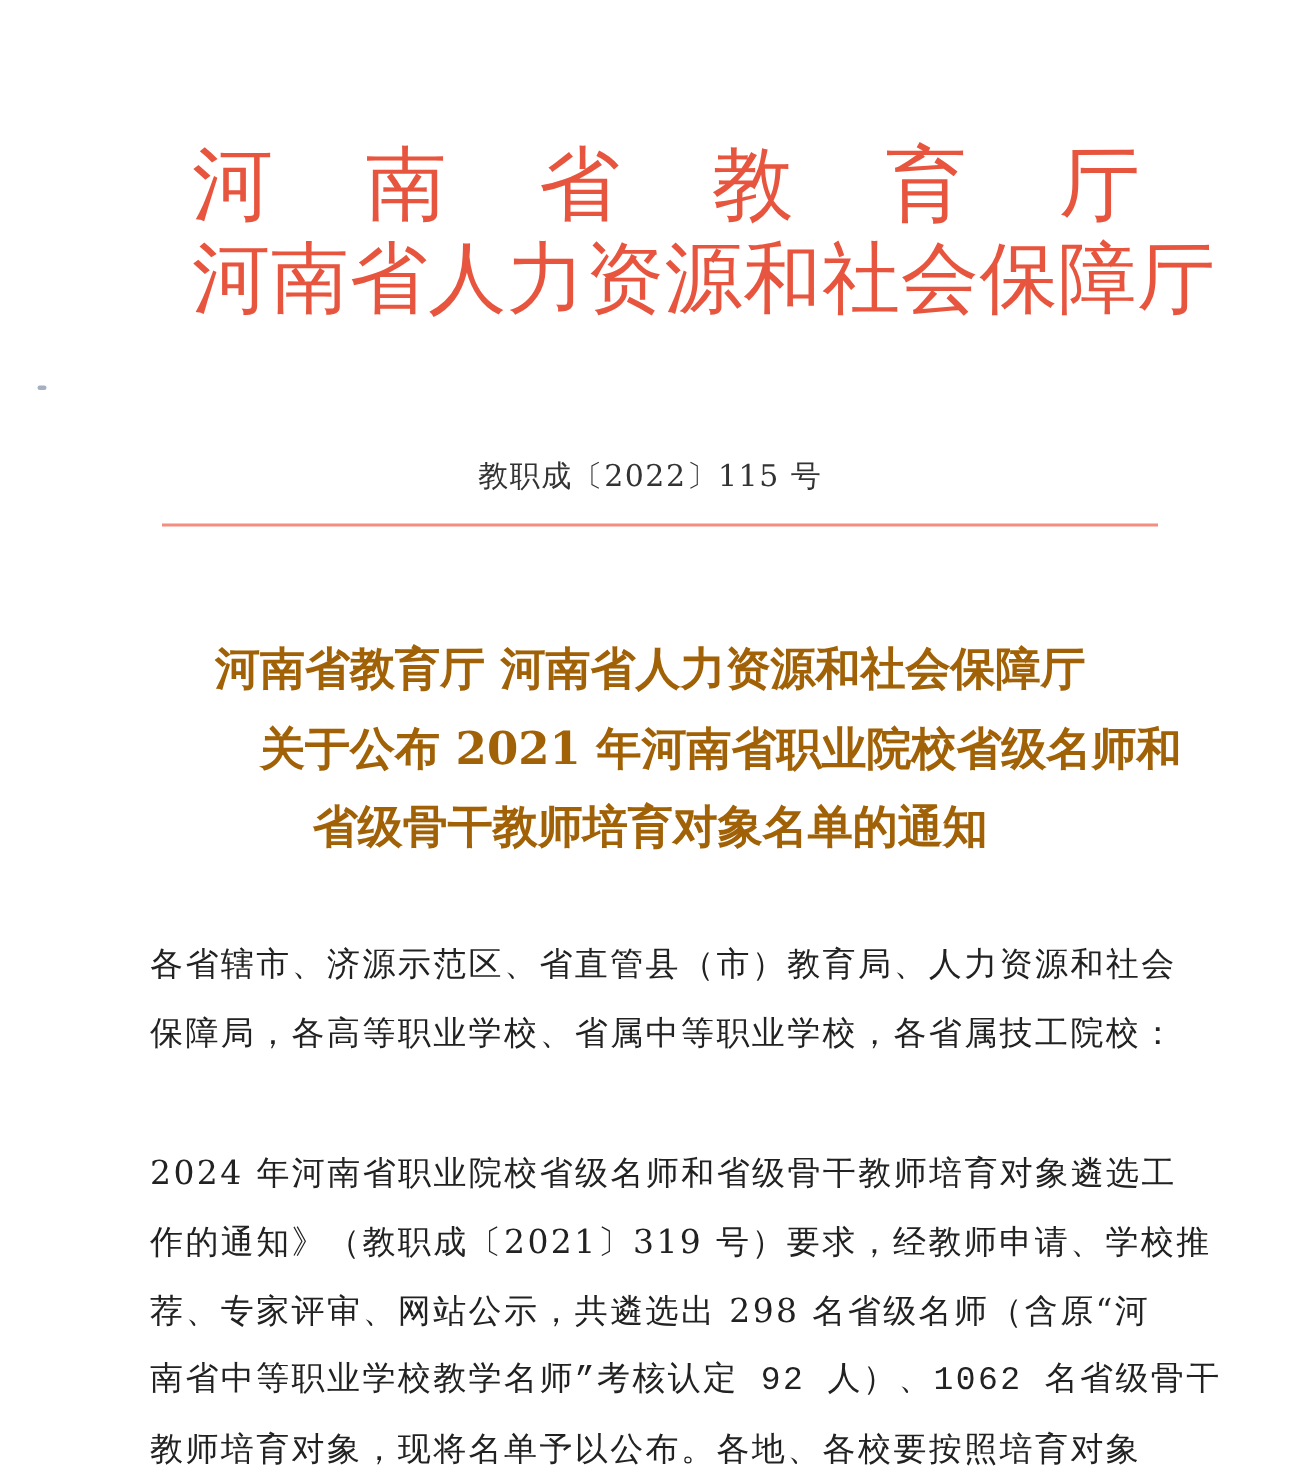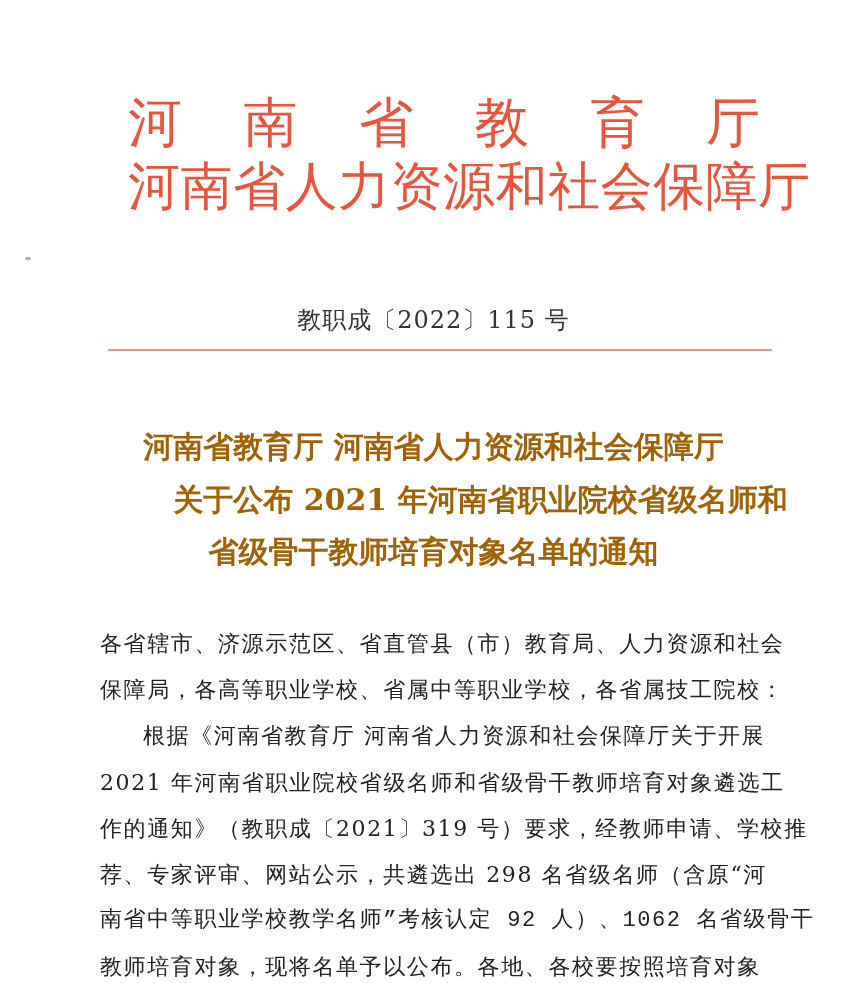--- a/index.html
+++ b/index.html
@@ -42,21 +42,21 @@
       display: flex;
       justify-content: space-between;
     }
     .header-line span { display: inline-block; }
     .doc-number {
       position: absolute;
       top: 304px;
       left: 0;
       width: 867px;
       text-align: center;
-      font-size: 24px;
+      font-size: 20px;
       color: #333333;
       letter-spacing: 1px;
     }
     .red-rule {
       position: absolute;
       top: 349px;
       left: 108px;
       width: 664px;
       height: 2px;
       background: #ee7a68;
@@ -128,20 +128,19 @@
   <div class="doc-number">教职成〔2022〕115 号</div>
 
   <div class="red-rule"></div>
 
   <div class="title title-1">河南省教育厅  河南省人力资源和社会保障厅</div>
   <div class="title title-2">关于公布 2021 年河南省职业院校省级名师和</div>
   <div class="title title-3">省级骨干教师培育对象名单的通知</div>
 
   <div class="body-text bl-1">各省辖市、济源示范区、省直管县（市）教育局、人力资源和社会</div>
   <div class="body-text bl-2">保障局，各高等职业学校、省属中等职业学校，各省属技工院校：</div>
-  <div class="body-text bl-3">根据《河南省教育厅  河南省人力资源和社会保障厅关于开展</div>
-  <div class="body-text bl-4">2021 年河南省职业院校省级名师和省级骨干教师培育对象遴选工</div>
+  <div class="body-text bl-4">2024 年河南省职业院校省级名师和省级骨干教师培育对象遴选工</div>
   <div class="body-text bl-5">作的通知》（教职成〔2021〕319 号）要求，经教师申请、学校推</div>
   <div class="body-text bl-6">荐、专家评审、网站公示，共遴选出 298 名省级名师（含原“河</div>
   <div class="body-text bl-7">南省中等职业学校教学名师”考核认定 92 人）、1062 名省级骨干</div>
   <div class="body-text bl-8">教师培育对象，现将名单予以公布。各地、各校要按照培育对象</div>
 
 </div>
 
 </body></html>

